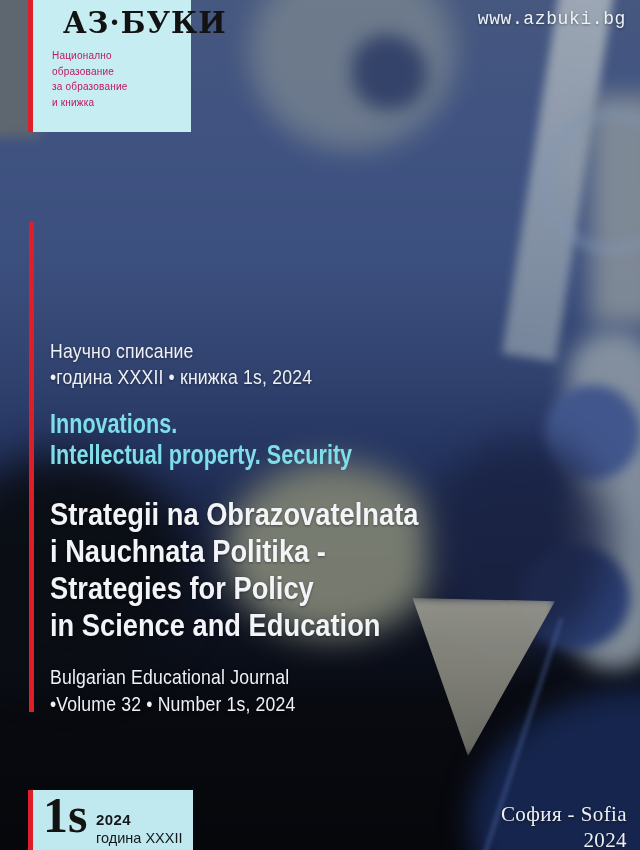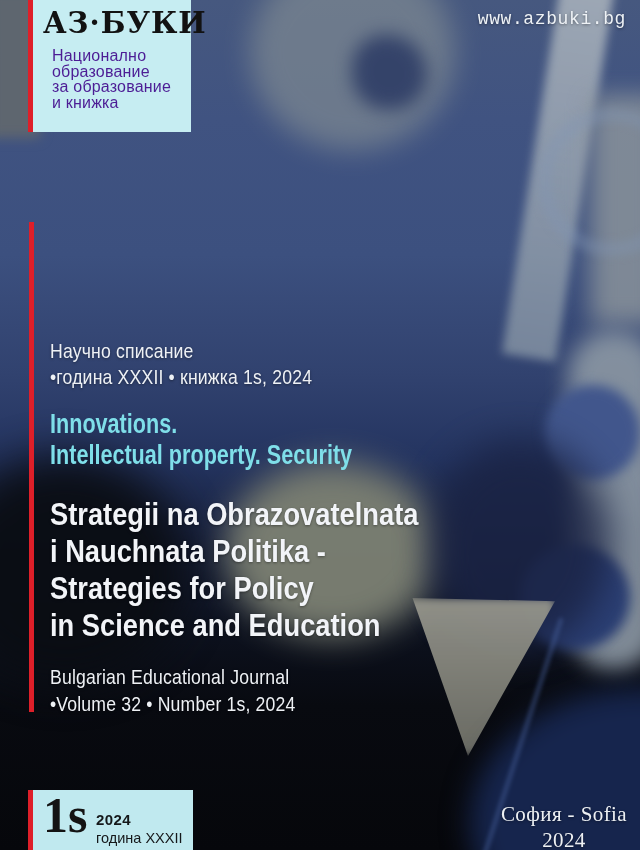--- a/index.html
+++ b/index.html
@@ -46,25 +46,25 @@
     background:#16254d;filter:blur(14px);}
   .sh-streak{left:520px;top:612px;width:4px;height:255px;background:#46609c;
     transform:rotate(18deg);opacity:.55;filter:blur(2px);}
   
   .fg{position:absolute;inset:0;}
   .fg .abs{position:absolute;}
   .txt-shadow{text-shadow:0 1px 3px rgba(0,0,0,.4);}
 
   .logo-box{left:28px;top:0;width:163px;height:132px;background:#c6edf2;
     border-left:5px solid #de1f29;box-sizing:border-box;}
-  .logo-word{position:absolute;left:10px;top:6px;
+  .logo-word{position:absolute;left:30px;top:6px;
     font-family:"DejaVu Serif","Liberation Serif",serif;
     font-weight:bold;font-size:29px;letter-spacing:1px;color:#121212;}
-  .pub-lines{position:absolute;left:19px;top:48px;font-size:16px;line-height:15.5px;
-    color:#4c1d95;letter-spacing:.2px;}
+  .pub-lines{position:absolute;left:19px;top:48px;font-size:10px;line-height:15.5px;
+    color:#be185d;letter-spacing:.2px;}
   .pub-lines span{display:block;}
 
   .site-url{right:14px;top:9px;color:#eef2f6;font-size:18px;
     font-family:Liberation Mono, monospace;letter-spacing:.6px;}
 
   .red-line{left:29px;top:222px;width:5px;height:490px;background:#de1f29;}
 
   .title-bg{left:50px;top:209px;width:480px;margin:0;
     font-family:"Liberation Serif","DejaVu Serif",serif;
     font-weight:bold;font-size:34px;line-height:37.5px;color:#f2f4f8;letter-spacing:.3px;}
@@ -92,21 +92,21 @@
   .issue-number{position:absolute;left:10px;top:-1px;
     font-family:"Liberation Serif","DejaVu Serif",serif;
     font-weight:bold;font-size:50px;line-height:52px;color:#131313;}
   .issue-meta{position:absolute;left:63px;top:21px;color:#15181a;}
   .issue-year{font-size:15px;font-weight:bold;letter-spacing:.4px;display:block;}
   .issue-volume{font-size:14.5px;display:block;margin-top:2px;}
 
   .footer-place{right:13px;top:801px;text-align:right;color:#edf0f3;
     font-family:"Liberation Serif","DejaVu Serif",serif;
     font-size:21px;line-height:26px;letter-spacing:.4px;}
-  .footer-place span{display:block;text-align:center;}
+  .footer-place span{display:block;}
 </style>
 </head>
 <body>
 
 <div class="cover">
 
   <div class="bg">
     <div class="sh-gray-tl"></div>
     <div class="sh-top-blob"></div>
     <div class="sh-top-notch"></div>

